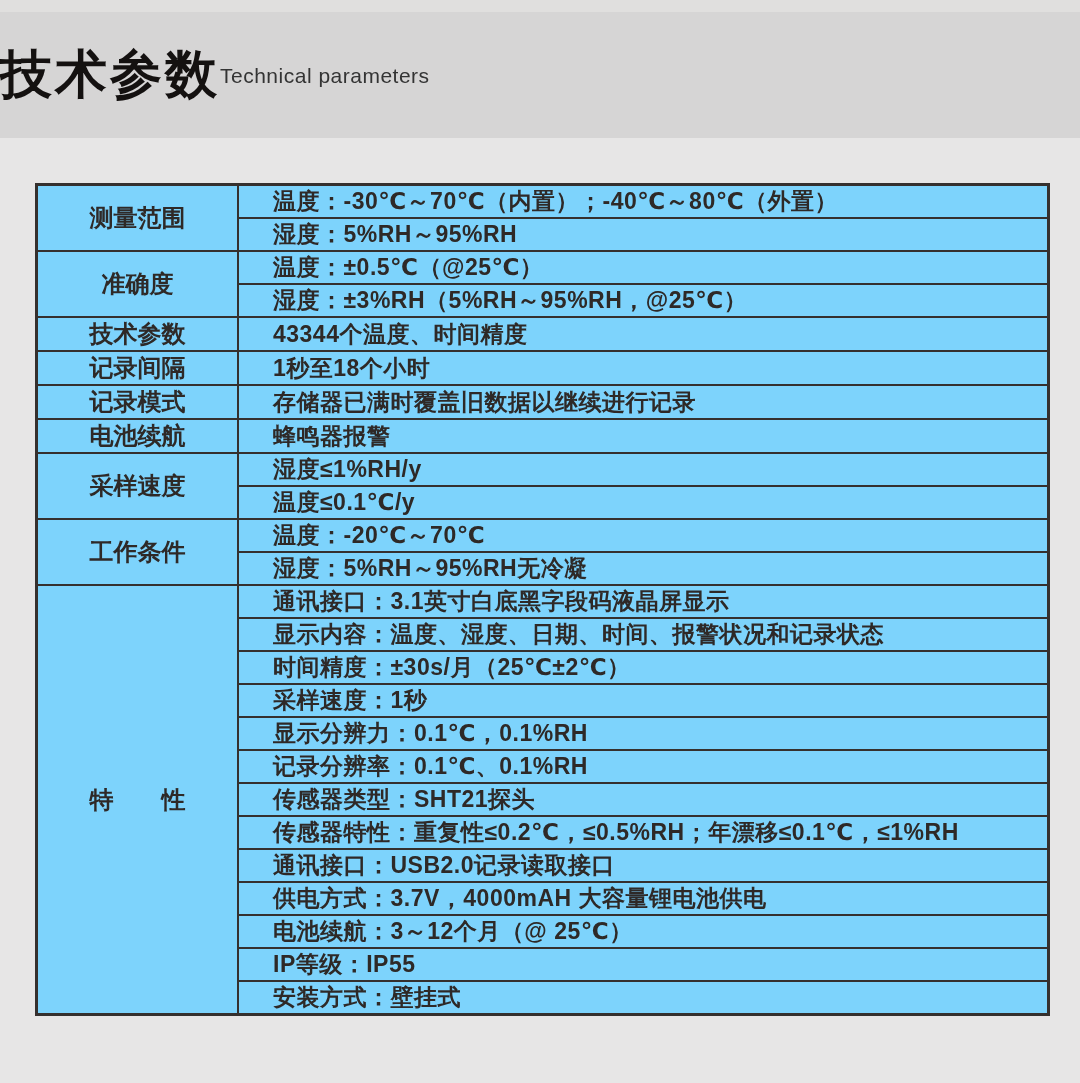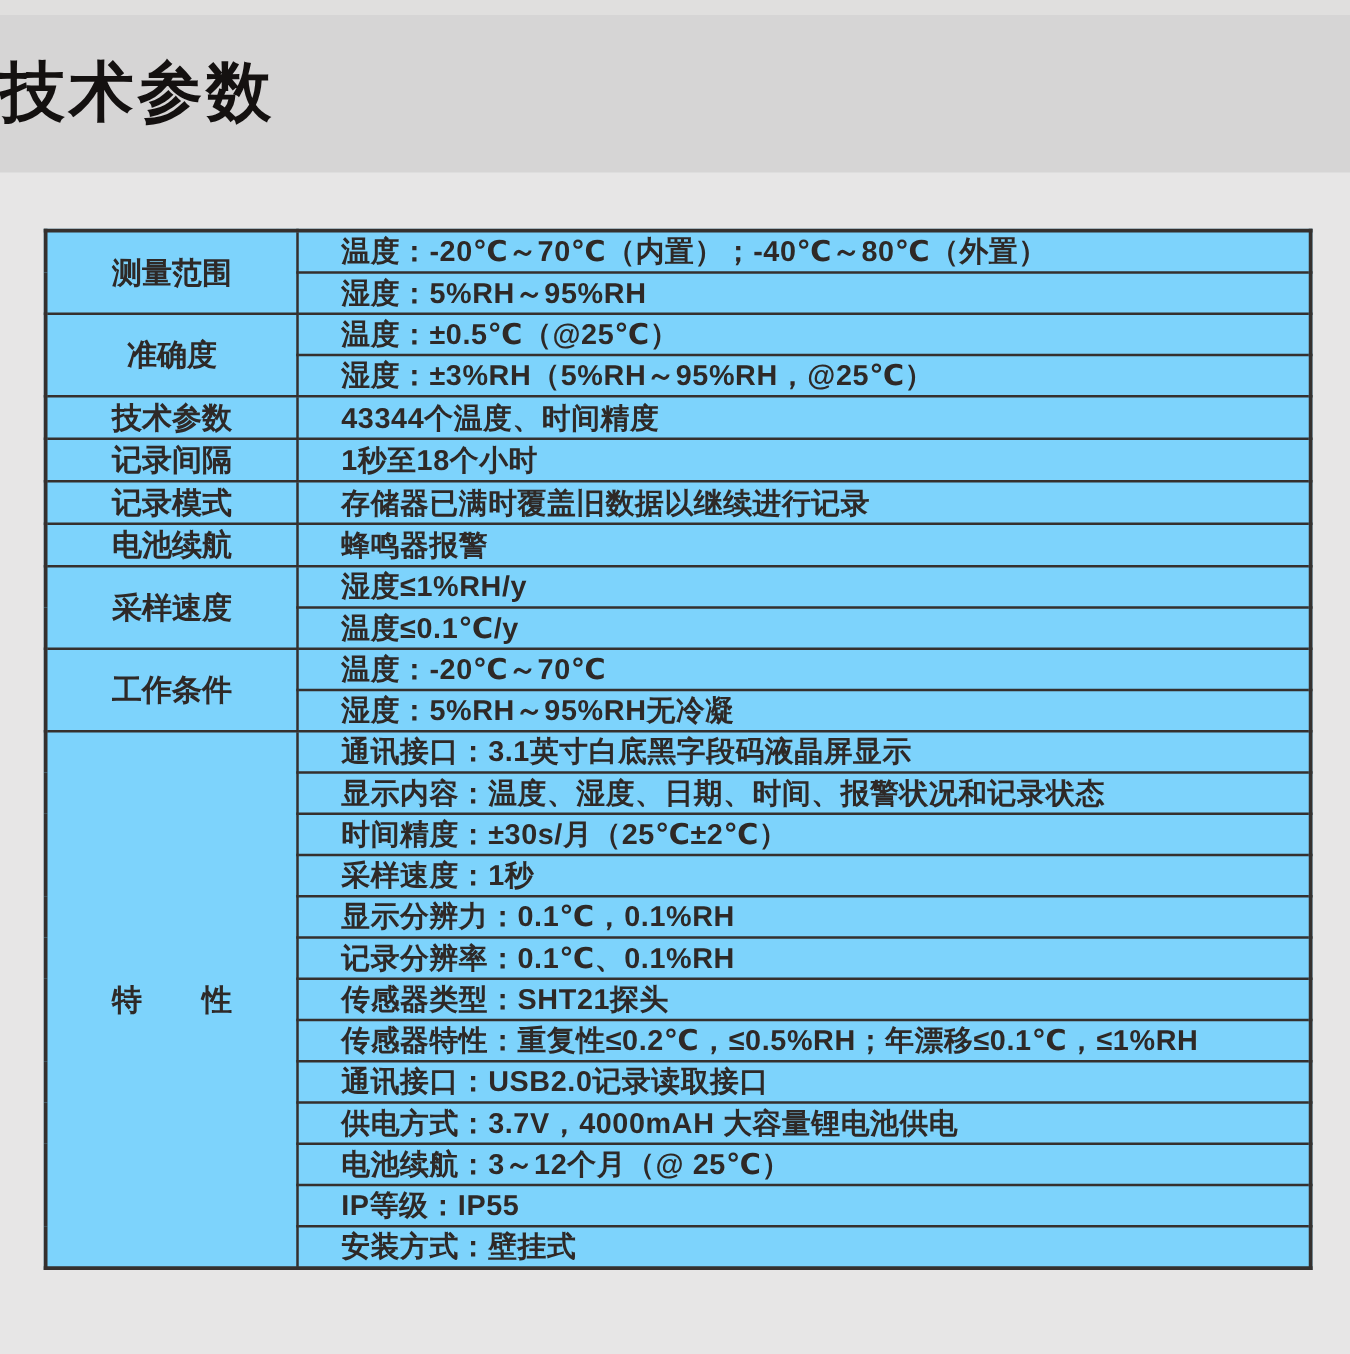--- a/index.html
+++ b/index.html
@@ -59,29 +59,30 @@
     letter-spacing:0.5px;
   }
 </style>
 </head>
 <body>
 
 <div class="top-strip"></div>
 
 <div class="header-band">
   <div class="page-title">技术参数</div>
+  <div class="page-subtitle">Technical parameters</div>
 </div>
 
 <div class="spec-wrap">
   <table class="spec">
     <tbody>
 
       <tr>
         <th class="lbl" rowspan="2">测量范围</th>
-        <td class="val">温度：-20℃～70℃（内置）；-40℃～80℃（外置）</td>
+        <td class="val">温度：-30℃～70℃（内置）；-40℃～80℃（外置）</td>
       </tr>
       <tr>
         <td class="val">湿度：5%RH～95%RH</td>
       </tr>
 
       <tr>
         <th class="lbl" rowspan="2">准确度</th>
         <td class="val">温度：±0.5℃（@25℃）</td>
       </tr>
       <tr>

